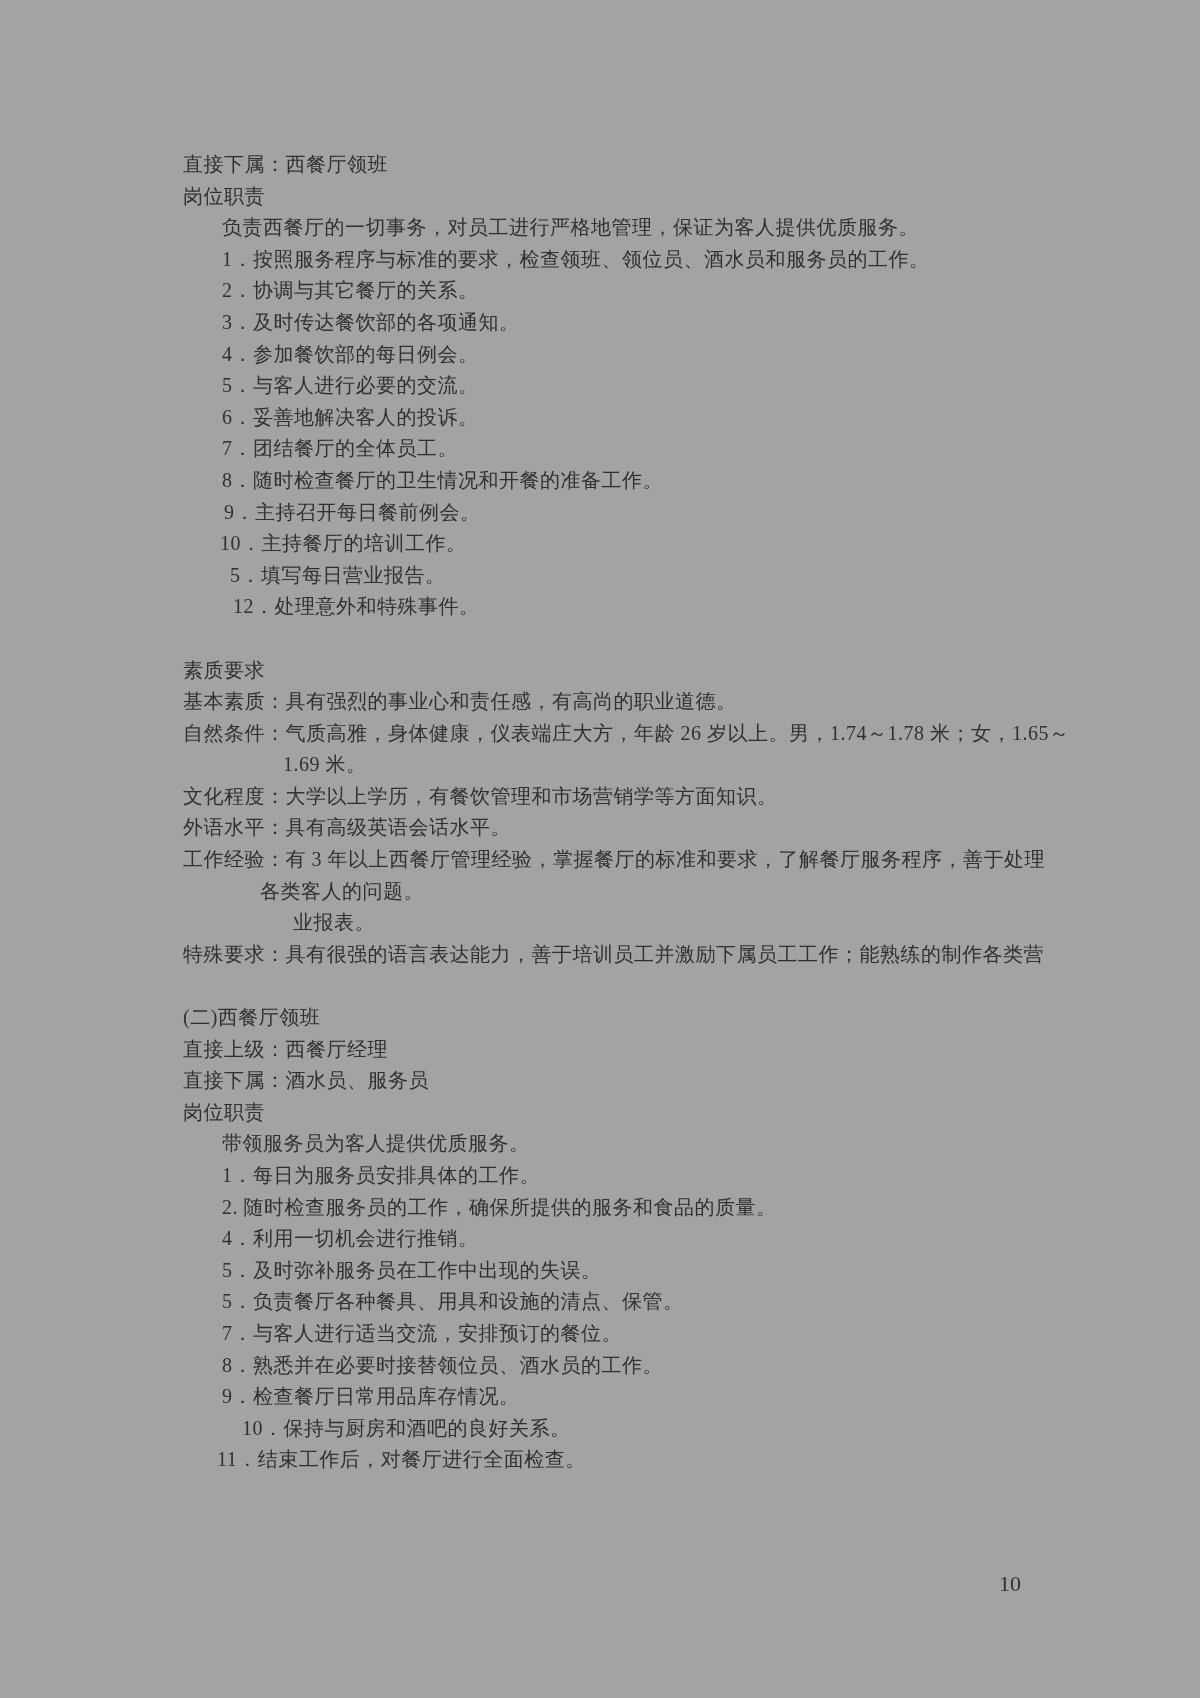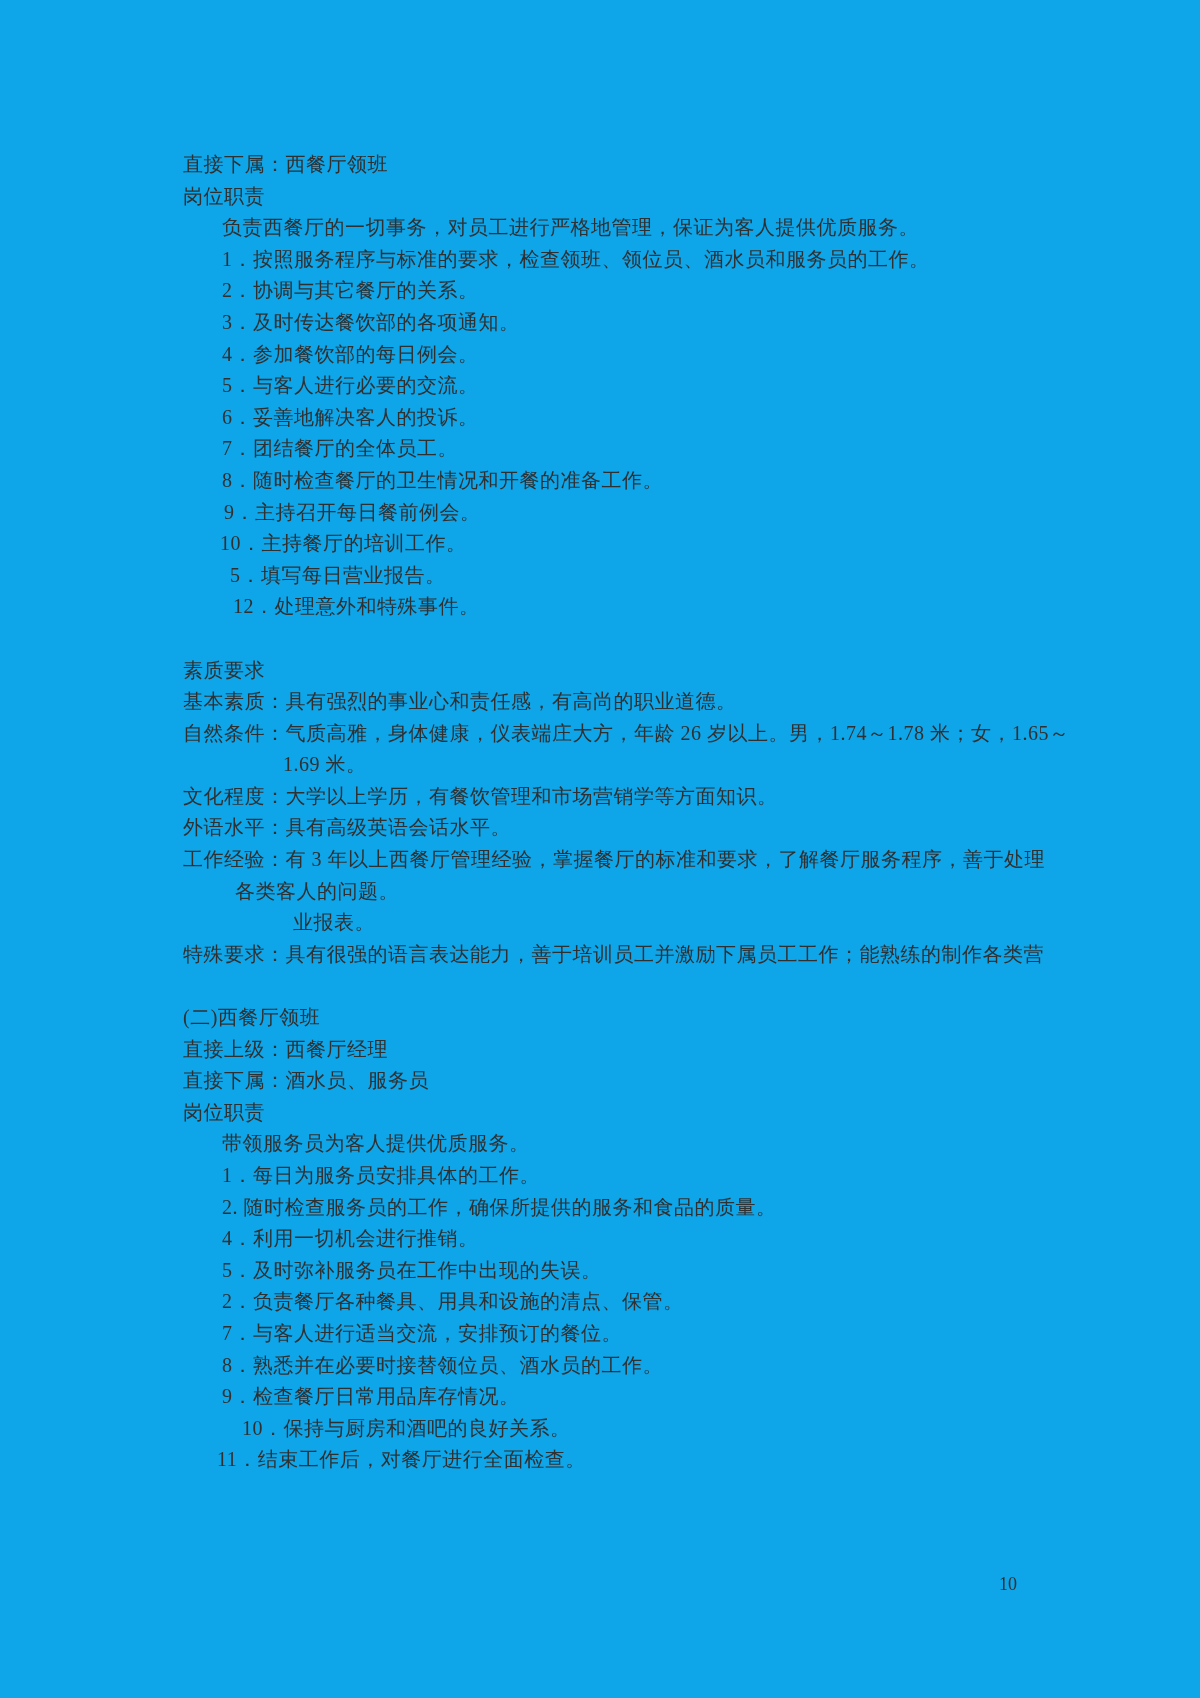--- a/index.html
+++ b/index.html
@@ -4,21 +4,21 @@
 <style>
   html, body {
     margin: 0;
     padding: 0;
     background: #ffffff;
   }
   .page {
     position: relative;
     width: 1200px;
     height: 1698px;
-    background: #0ea5e9;
+    background: #a3a3a3;
     color: #303030;
     font-family: "Liberation Serif", "DejaVu Serif", serif;
     overflow: hidden;
   }
   .content {
     position: absolute;
     top: 149px;
     left: 183px;
     width: 880px;
   }
@@ -29,21 +29,21 @@
     letter-spacing: 0.5px;
     white-space: nowrap;
   }
   .ind0 { margin-left: 0; }
   .ind1 { margin-left: 39px; }
   .ind2 { margin-left: 100px; }
   .page-number {
     position: absolute;
     left: 999px;
     top: 1572px;
-    font-size: 18px;
+    font-size: 22px;
     line-height: 24px;
     color: #303030;
   }
 </style>
 </head>
 <body>
 
 <div class="page">
   <div class="content" id="content">
       <div class="line ind0">直接下属：西餐厅领班</div>
@@ -62,34 +62,34 @@
       <div class="line ind1" style="margin-left: 47px;">5．填写每日营业报告。</div>
       <div class="line ind1" style="margin-left: 50px;">12．处理意外和特殊事件。</div>
       <div class="line ind0"></div>
       <div class="line ind0">素质要求</div>
       <div class="line ind0">基本素质：具有强烈的事业心和责任感，有高尚的职业道德。</div>
       <div class="line ind0">自然条件：气质高雅，身体健康，仪表端庄大方，年龄 26 岁以上。男，1.74～1.78 米；女，1.65～</div>
       <div class="line ind2">1.69 米。</div>
       <div class="line ind0">文化程度：大学以上学历，有餐饮管理和市场营销学等方面知识。</div>
       <div class="line ind0">外语水平：具有高级英语会话水平。</div>
       <div class="line ind0">工作经验：有 3 年以上西餐厅管理经验，掌握餐厅的标准和要求，了解餐厅服务程序，善于处理</div>
-      <div class="line ind2" style="margin-left: 52px;">各类客人的问题。</div>
+      <div class="line ind2" style="margin-left: 77px;">各类客人的问题。</div>
       <div class="line ind2" style="margin-left: 110px;">业报表。</div>
       <div class="line ind0">特殊要求：具有很强的语言表达能力，善于培训员工并激励下属员工工作；能熟练的制作各类营</div>
       <div class="line ind0"></div>
       <div class="line ind0">(二)西餐厅领班</div>
       <div class="line ind0">直接上级：西餐厅经理</div>
       <div class="line ind0">直接下属：酒水员、服务员</div>
       <div class="line ind0">岗位职责</div>
       <div class="line ind1">带领服务员为客人提供优质服务。</div>
       <div class="line ind1">1．每日为服务员安排具体的工作。</div>
       <div class="line ind1">2.  随时检查服务员的工作，确保所提供的服务和食品的质量。</div>
       <div class="line ind1">4．利用一切机会进行推销。</div>
       <div class="line ind1">5．及时弥补服务员在工作中出现的失误。</div>
-      <div class="line ind1">2．负责餐厅各种餐具、用具和设施的清点、保管。</div>
+      <div class="line ind1">5．负责餐厅各种餐具、用具和设施的清点、保管。</div>
       <div class="line ind1">7．与客人进行适当交流，安排预订的餐位。</div>
       <div class="line ind1">8．熟悉并在必要时接替领位员、酒水员的工作。</div>
       <div class="line ind1">9．检查餐厅日常用品库存情况。</div>
       <div class="line ind1" style="margin-left: 59px;">10．保持与厨房和酒吧的良好关系。</div>
       <div class="line ind1" style="margin-left: 34px;">11．结束工作后，对餐厅进行全面检查。</div>
     </div>
   <div class="page-number">10</div>
 </div>
 
 </body></html>

